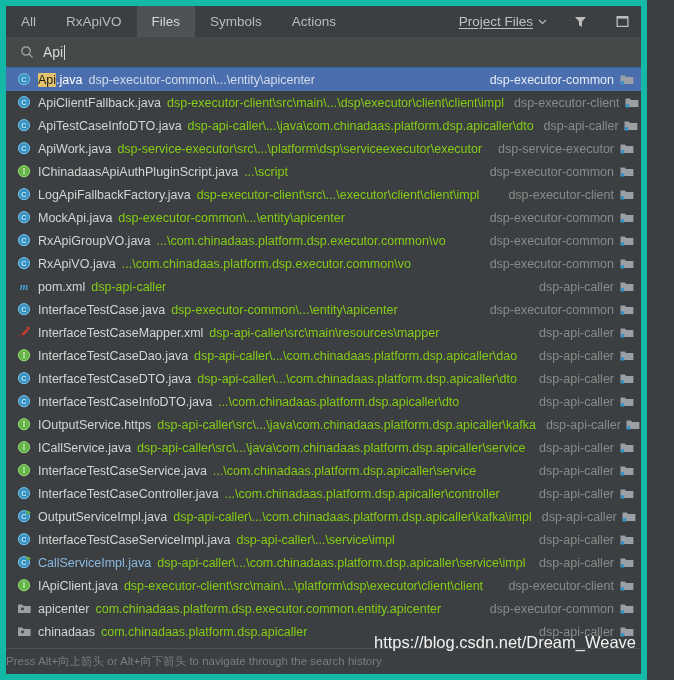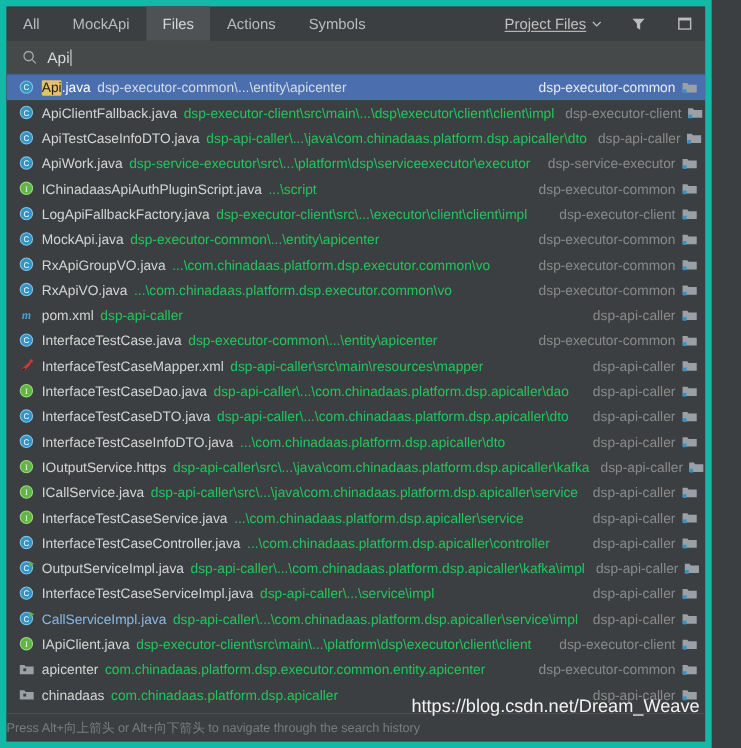--- a/index.html
+++ b/index.html
@@ -67,21 +67,21 @@
     font-size:12.5px;white-space:nowrap;cursor:default;
   }
   .row.selected{background:#4b6eaf;}
   .row .ico{
     width:15px;height:15px;flex:0 0 15px;margin-right:6px;
     display:flex;align-items:center;justify-content:center;position:relative;
   }
   .name{color:#d4d4d4;}
   .name.open{color:#8bb8e0;}
   .row.selected .name{color:#ffffff;}
-  .path{color:#22c55e;margin-left:6px;}
+  .path{color:#84cc16;margin-left:6px;}
   .row.selected .path{color:#d2dcea;}
   .hl{
     background:#e3c26b;color:#1d1d1d;border-radius:1px;padding:0 0px;
   }
   .spacer{flex:1 1 auto;min-width:10px;}
   .module{
     color:#8a8a8a;font-size:12.5px;margin-right:5px;
   }
   .row.selected .module{color:#e6ecf5;}
   .modico{
@@ -105,24 +105,24 @@
   svg{display:block;}
 </style>
 </head>
 <body>
 
 <div class="popup">
 
   <div class="tabbar">
     <div class="tabs">
       <div class="tab">All</div>
-      <div class="tab">MockApi</div>
+      <div class="tab">RxApiVO</div>
       <div class="tab active">Files</div>
+      <div class="tab">Symbols</div>
       <div class="tab">Actions</div>
-      <div class="tab">Symbols</div>
     </div>
 
     <div class="tabbar-right">
       <div class="proj-files">
         <span style="text-decoration:underline;text-underline-offset:2px;">Project Files</span>
         <span class="chev">
           <svg width="9" height="9" viewBox="0 0 9 9">
               <path d="M1 3 L4.5 6.5 L8 3" stroke="#c0c0c0" stroke-width="1.1" fill="none"></path>
             </svg>
         </span>

